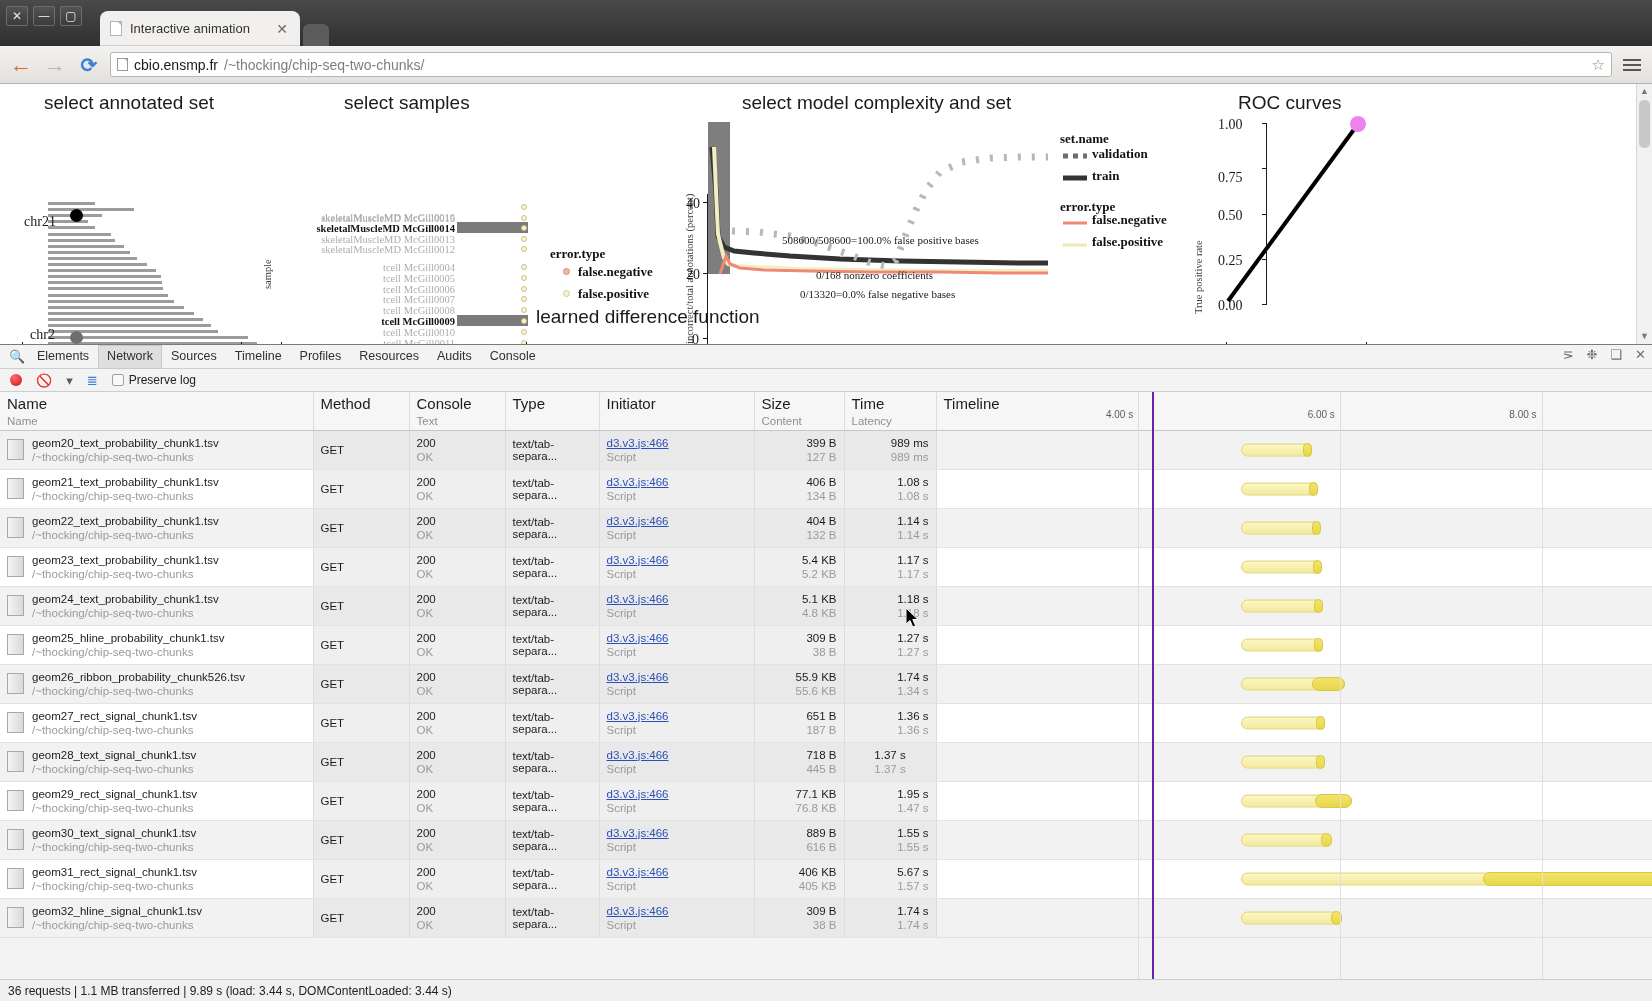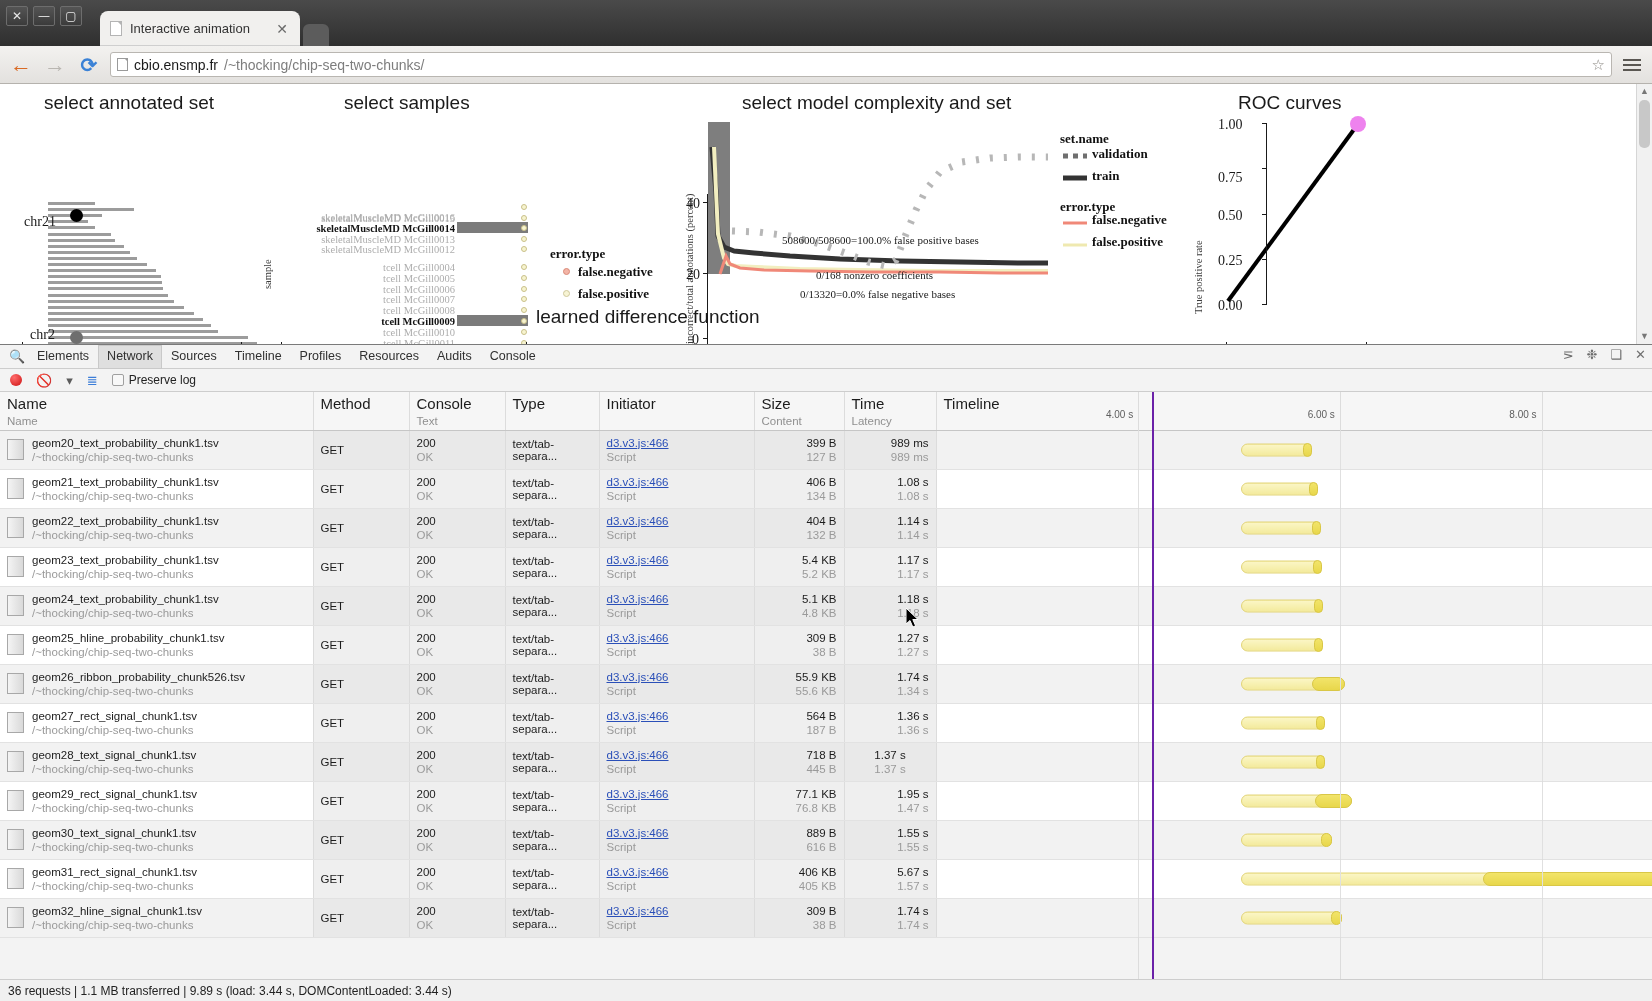--- a/index.html
+++ b/index.html
@@ -835,21 +835,21 @@
               </td>
               <td class="shade">text/tab-separa...</td>
               <td class="shade">
                 <span class="cell-two">
                   <span class="link">d3.v3.js:466</span>
                   <span class="c-sub">Script</span>
                 </span>
               </td>
               <td class="shade c-right">
                 <span class="cell-two" style="align-items:flex-end">
-                  <span class="c-main">564 B</span>
+                  <span class="c-main">651 B</span>
                   <span class="c-sub">187 B</span>
                 </span>
               </td>
               <td class="shade c-right">
                 <span class="cell-two" style="align-items:flex-end">
                   <span class="c-main">1.36 s</span>
                   <span class="c-sub">1.36 s</span>
                 </span>
               </td>
               <td class="tl-cell">

